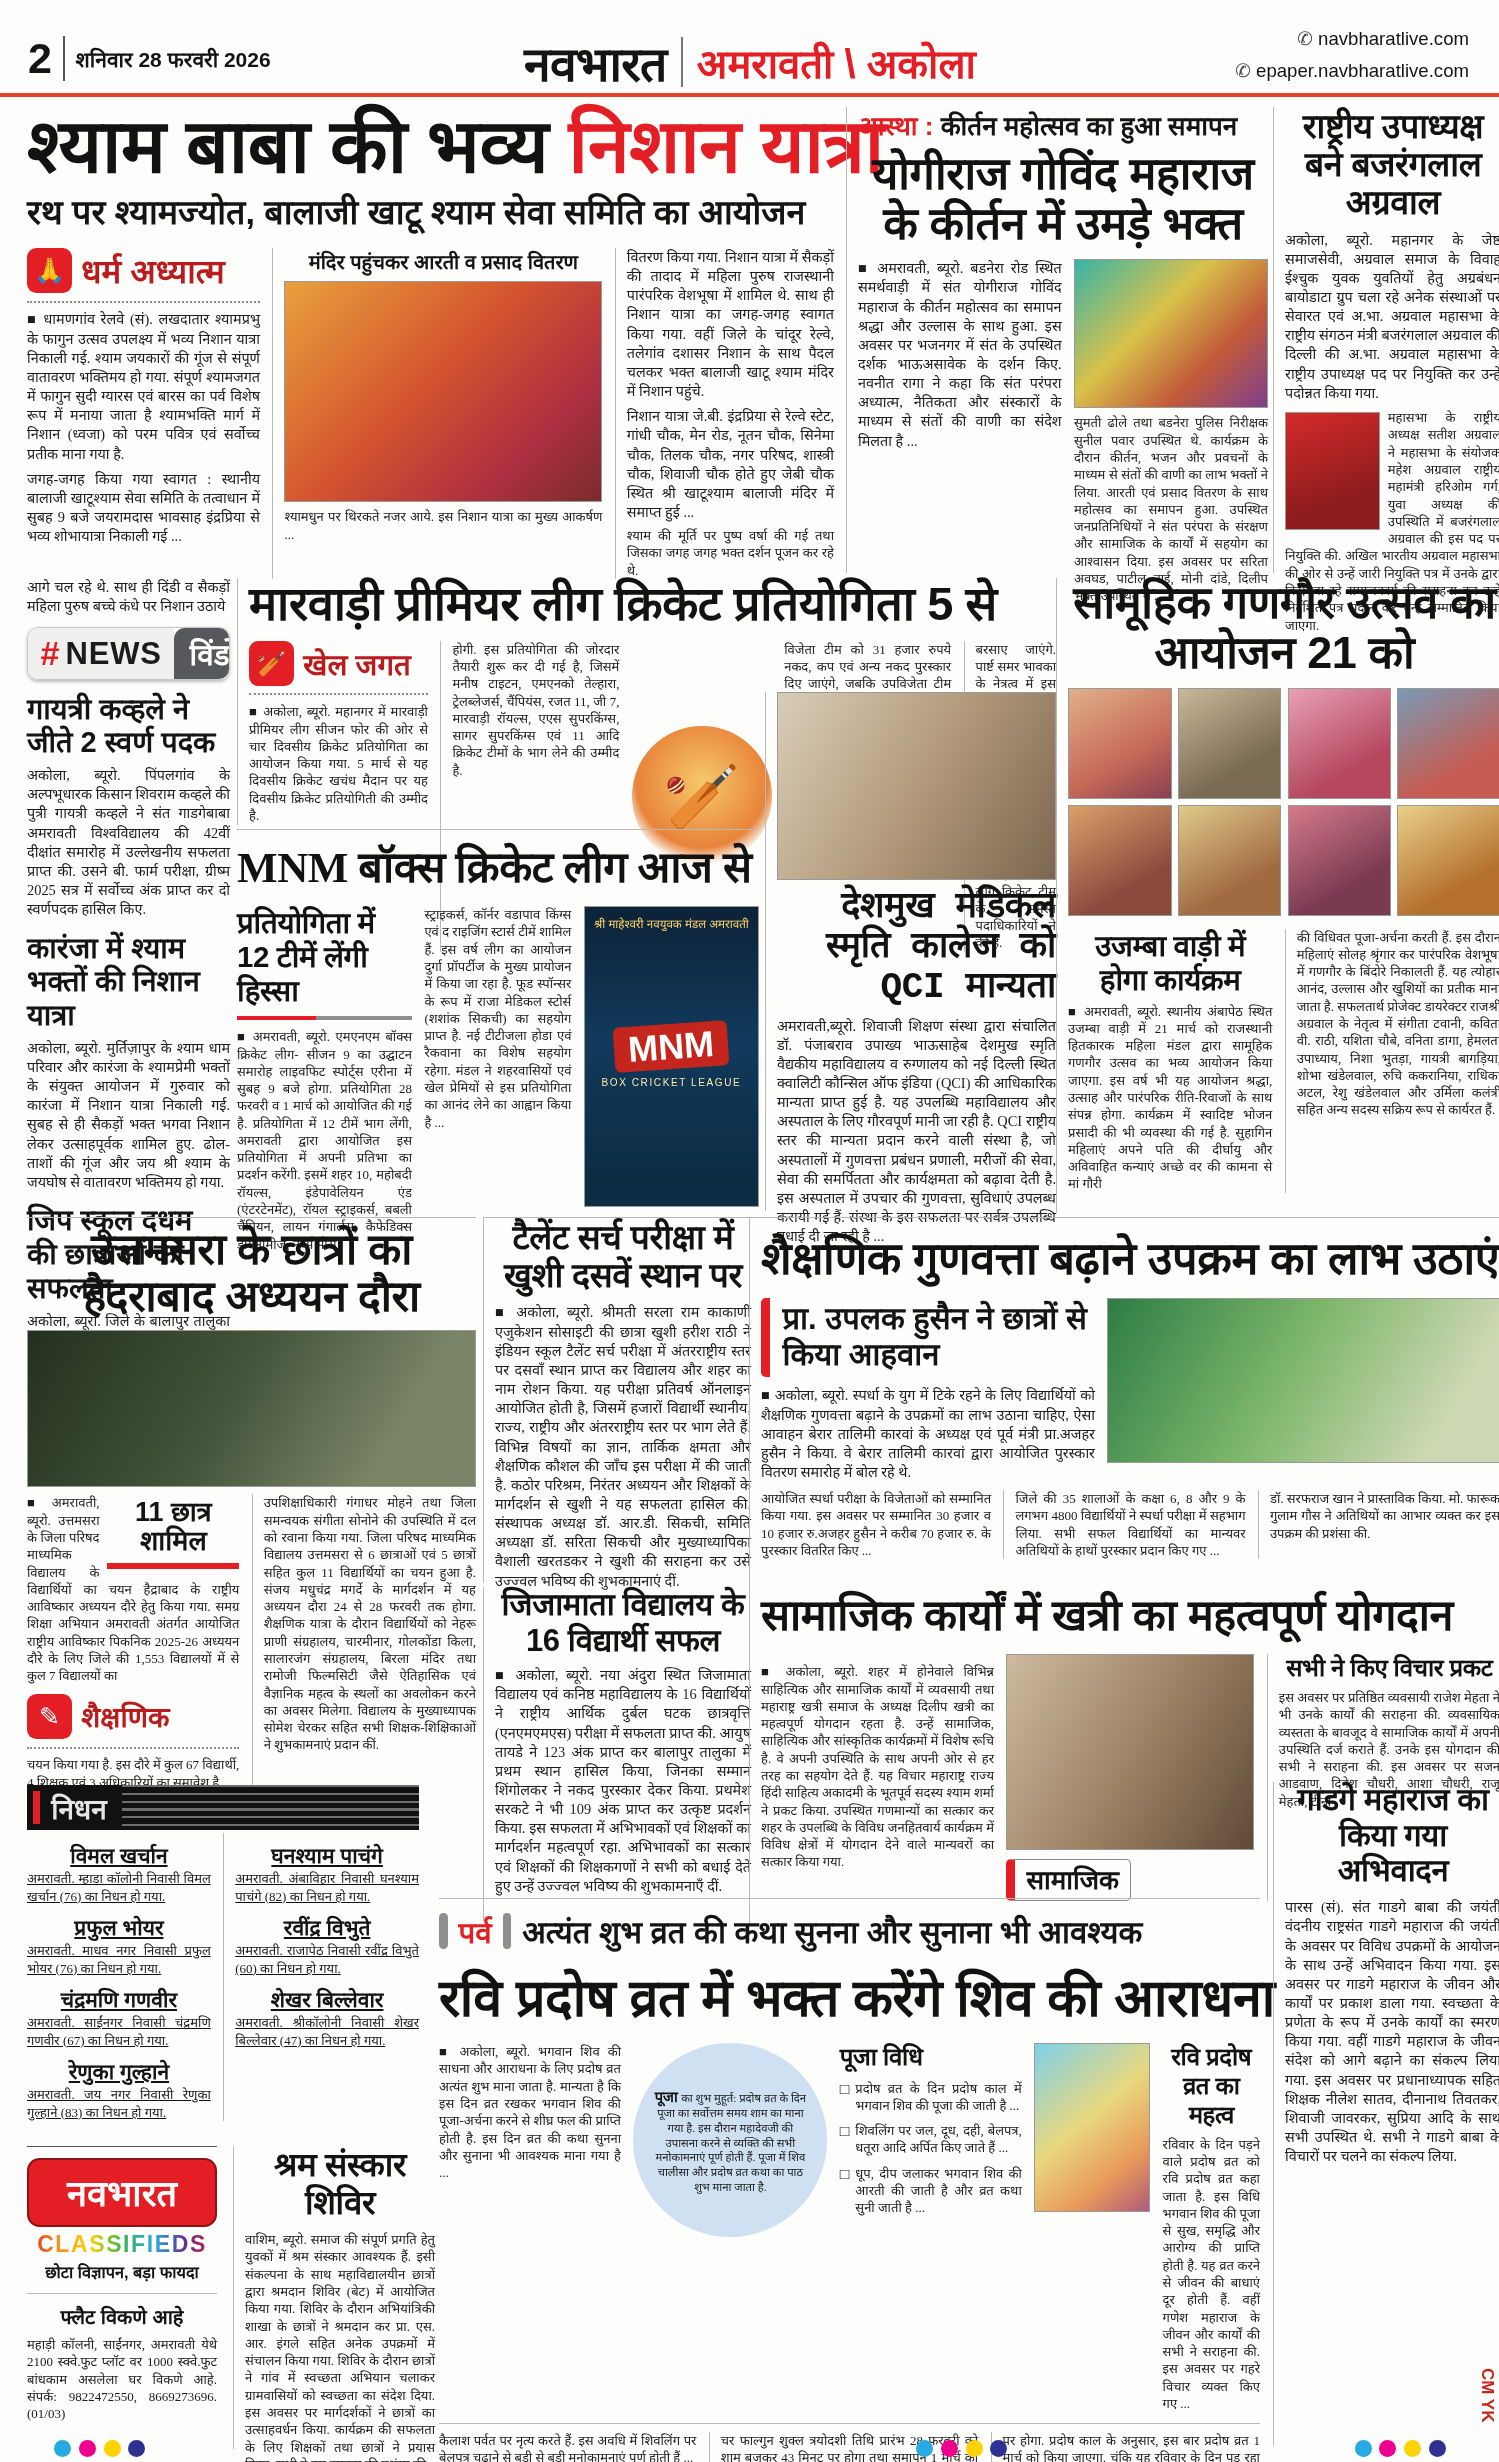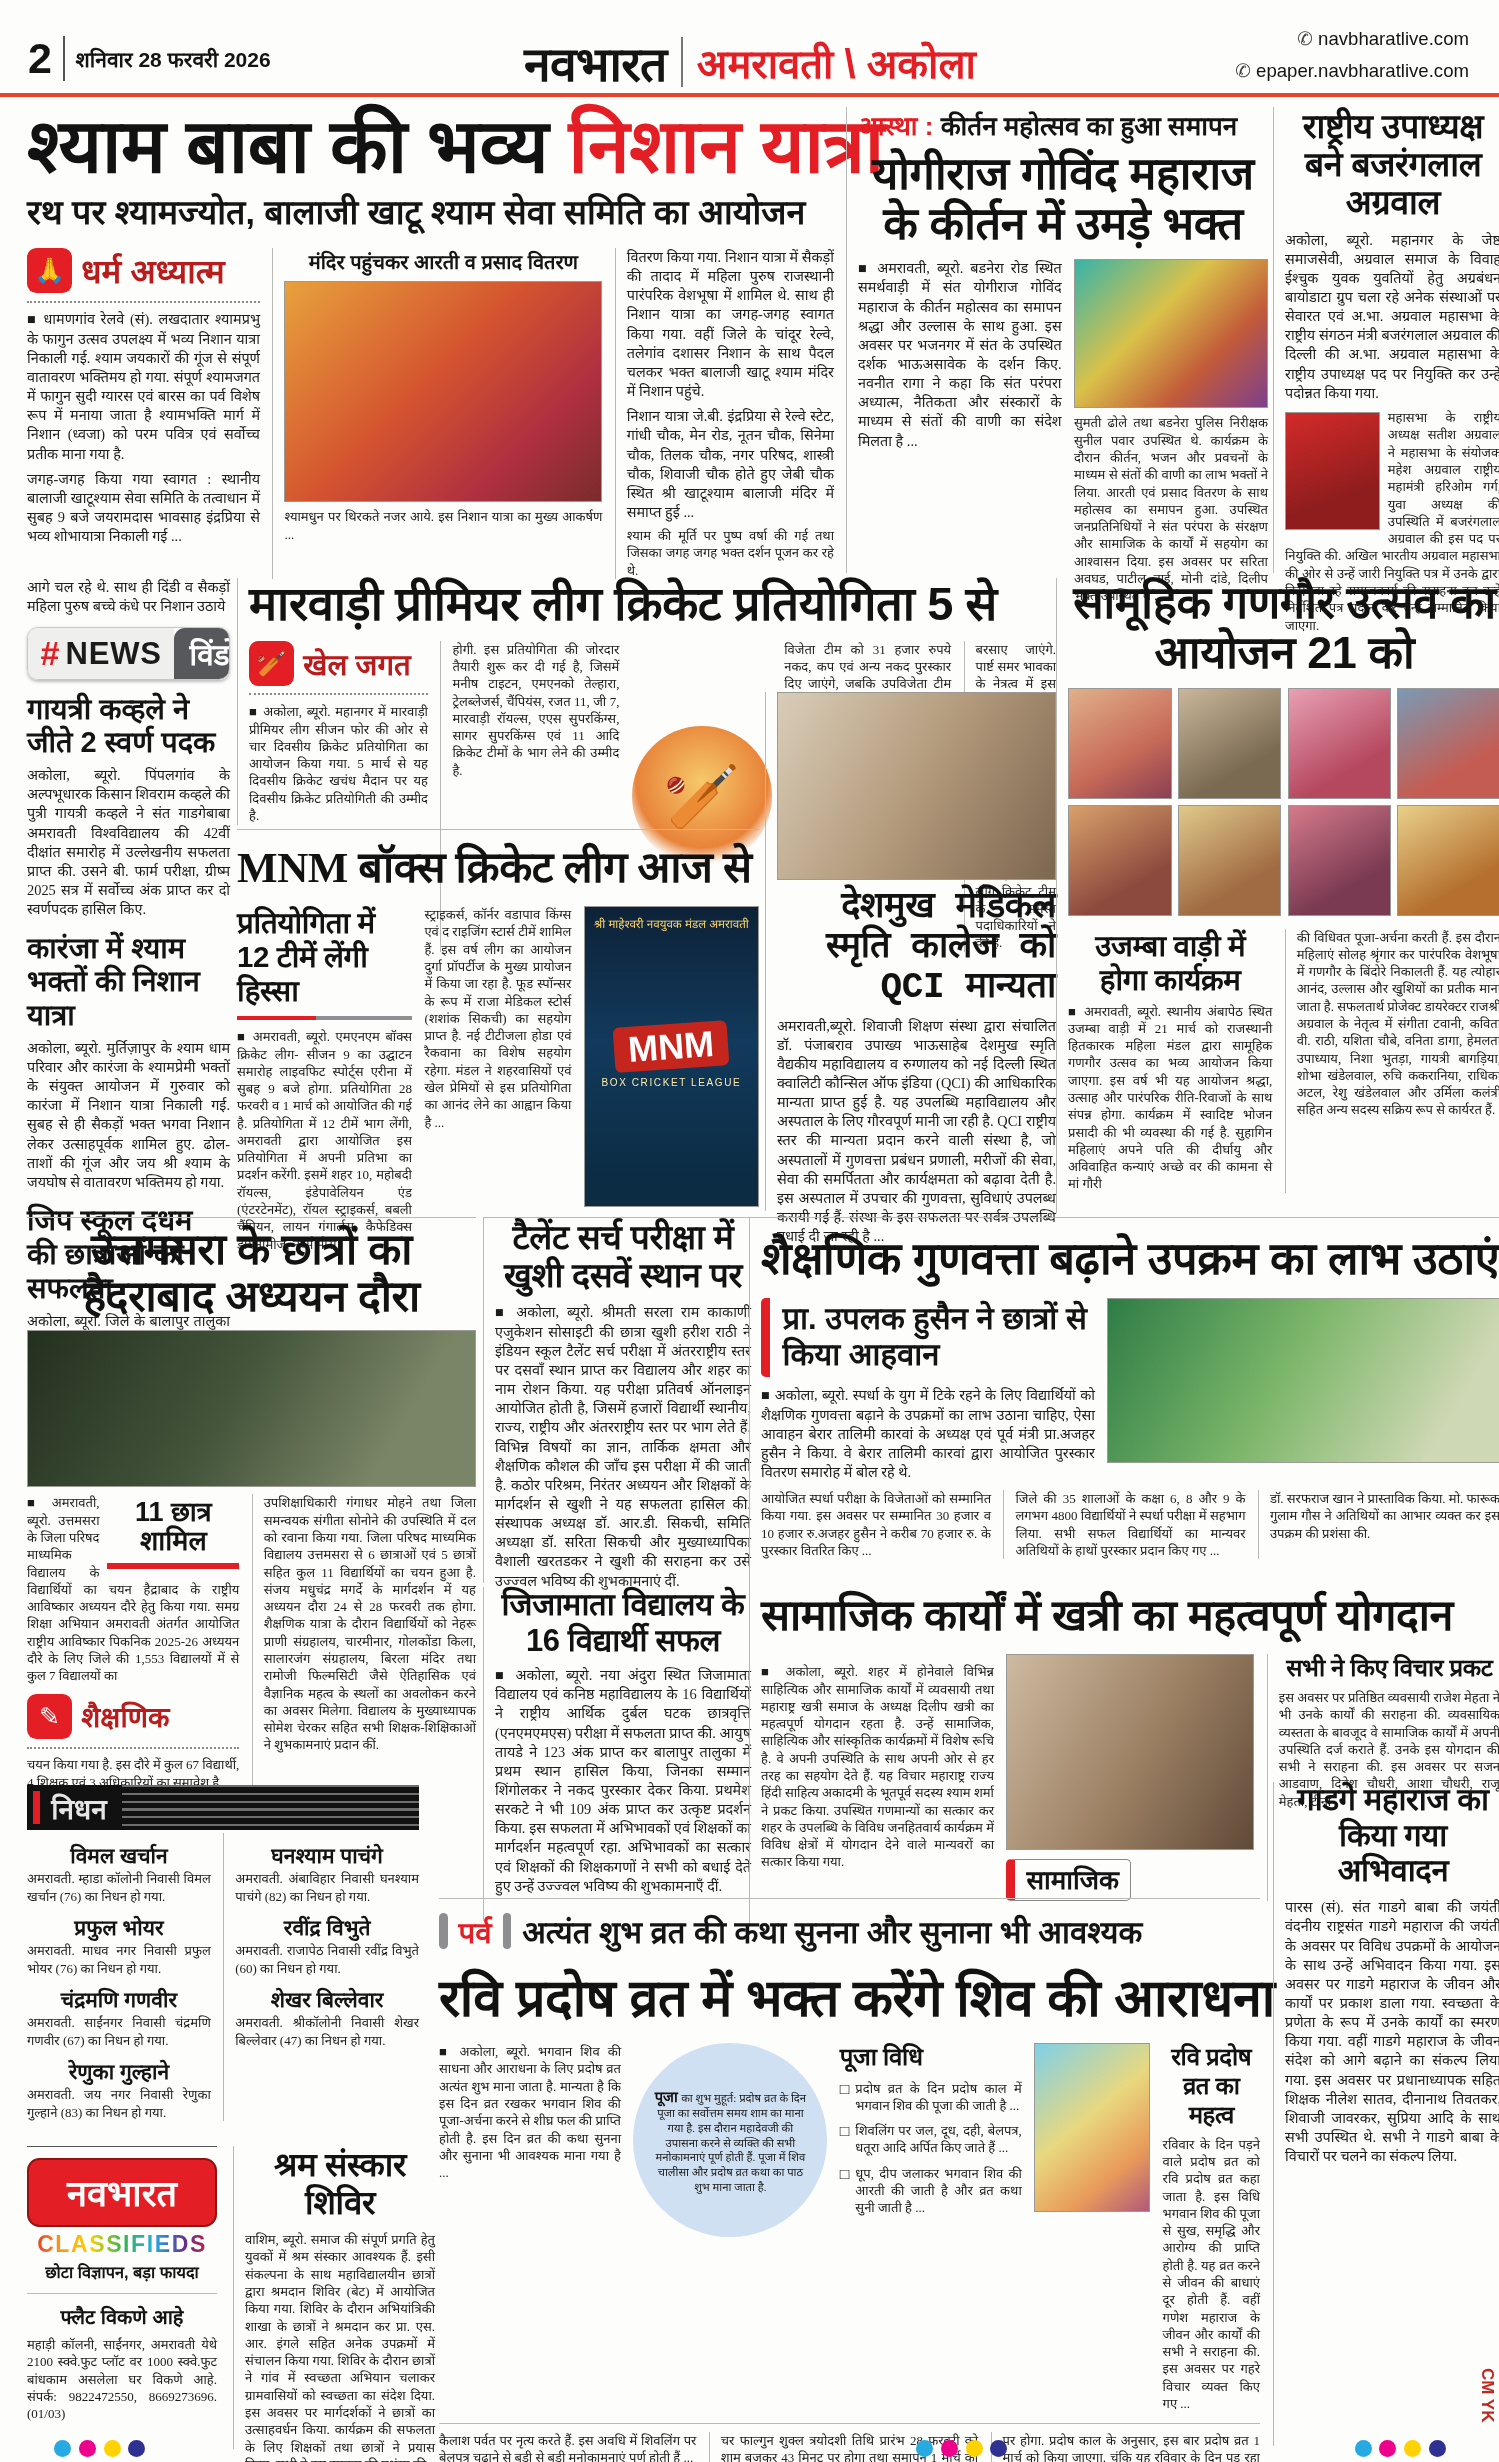--- a/index.html
+++ b/index.html
@@ -327,21 +327,21 @@
       </div>
     </div>
   </div>
 
   <div class="abs" style="left:27px;top:1785px;width:392px;height:349px;">
     <div class="nidhan-hdr">
       <div class="bar"></div>
       <div class="t">निधन</div>
       <div class="stripes"></div>
     </div>
-    <div class="cols" style="margin-top:3.1px;">
+    <div class="cols" style="margin-top:3.1px;text-decoration:underline;">
       <div class="col">
         <div>
             <div class="obit-name">विमल खर्चान</div>
             <div class="body sm">अमरावती. म्हाडा कॉलोनी निवासी विमल खर्चान (76) का निधन हो गया.</div>
           </div>
         <div>
             <div class="obit-name">प्रफुल भोयर</div>
             <div class="body sm">अमरावती. माधव नगर निवासी प्रफुल भोयर (76) का निधन हो गया.</div>
           </div>
         <div>

